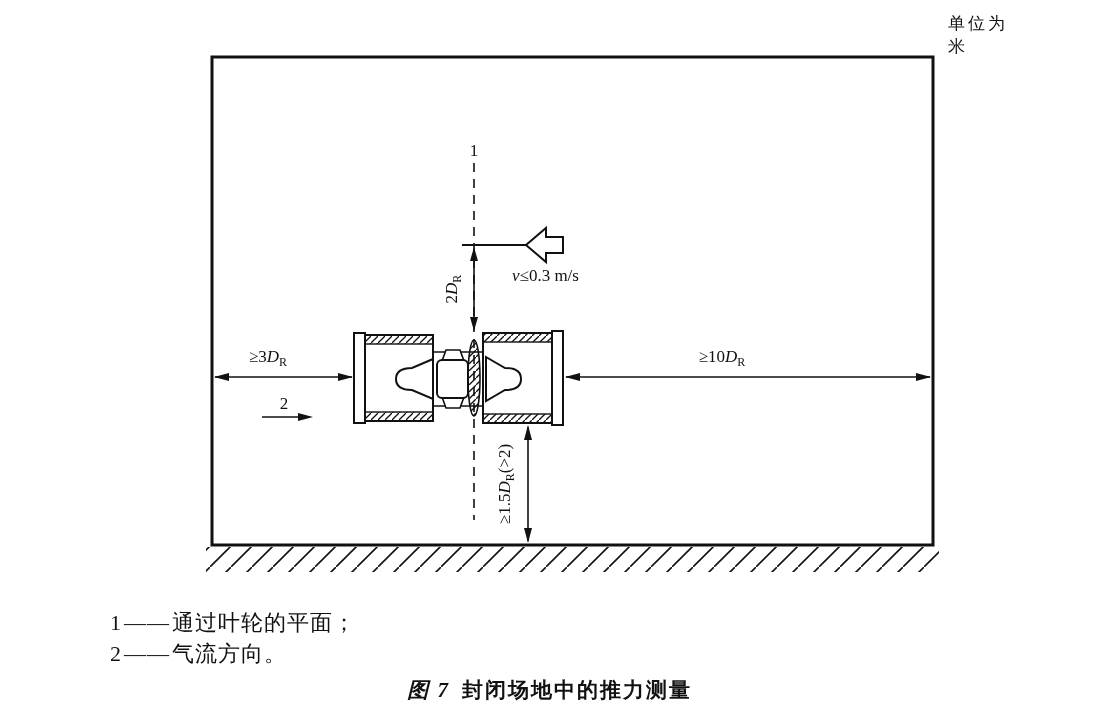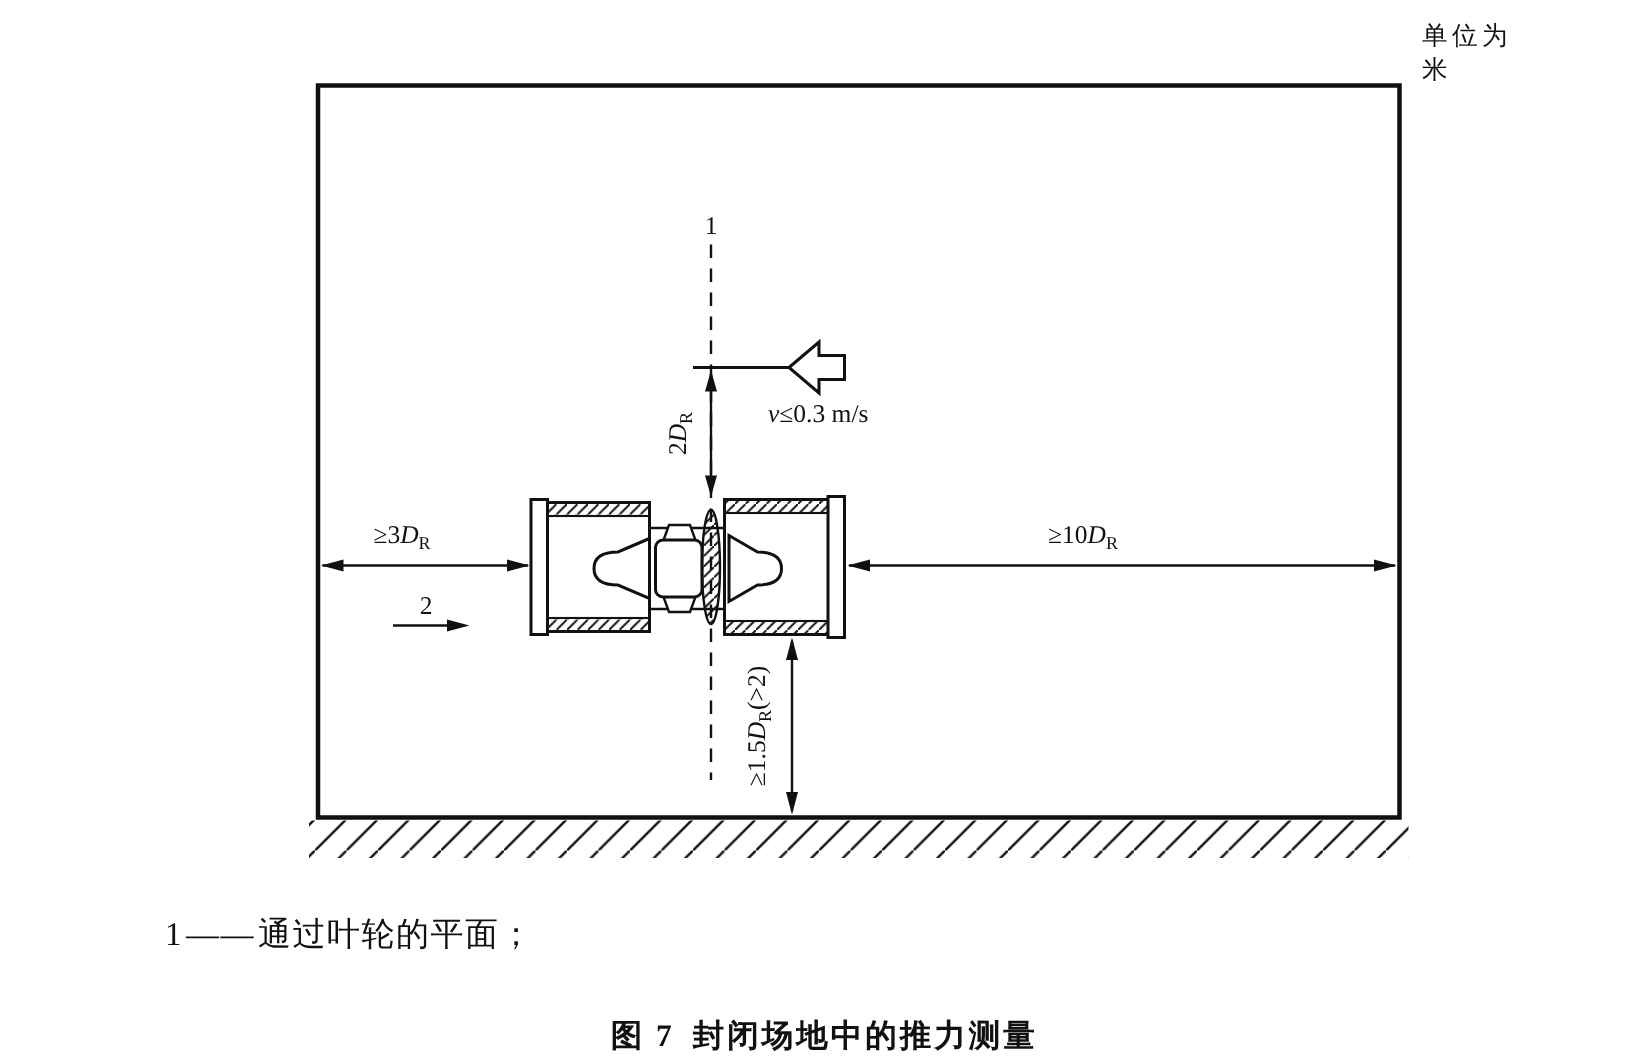--- a/index.html
+++ b/index.html
@@ -6,21 +6,21 @@
   #page{position:relative;width:1008px;height:708px;background:#fff;overflow:hidden;
         font-family:"Liberation Serif","DejaVu Serif",serif;color:#111;}
   #unit-note{position:absolute;left:948px;top:12px;font-size:17px;letter-spacing:3px;}
   #diagram-svg{position:absolute;left:0;top:0;}
   .legend-line{position:absolute;left:110px;font-size:22px;letter-spacing:1px;}
   #legend-line-1{top:608px;}
   #legend-line-2{top:639px;}
   .legend-line .dash{margin:0 2px;}
   #caption{position:absolute;left:0;top:676px;width:1099px;text-align:center;
            font-size:21px;font-weight:bold;letter-spacing:2px;}
-  #caption .cap-label{margin-right:12px;}
+  #caption .cap-label{margin-right:12px;font-style:italic;}
   svg text{fill:#111;}
 </style>
 </head>
 <body>
 
 <div id="page">
 
   <div id="unit-note">单位为米</div>
 
   <svg id="diagram-svg" width="1099" height="600" viewBox="0 0 1099 600">
@@ -120,18 +120,21 @@
       <polygon points="528,543 524,528 532,528" fill="#111"></polygon>
       <text transform="rotate(-90 510 484)" x="510" y="484" font-size="17" text-anchor="middle">
         <tspan>≥1.5</tspan><tspan font-style="italic">D</tspan><tspan dy="4" font-size="12">R</tspan><tspan dy="-4" font-size="17">(&gt;2)</tspan>
       </text>
     </g>
   </svg>
 
   <div class="legend-line" id="legend-line-1">
     <span class="num">1</span><span class="dash">——</span><span>通过叶轮的平面；</span>
   </div>
+  <div class="legend-line" id="legend-line-2">
+    <span class="num">2</span><span class="dash">——</span><span>气流方向。</span>
+  </div>
 
   <div id="caption">
     <span class="cap-label">图 7</span><span>封闭场地中的推力测量</span>
   </div>
 
 </div>
 
 </body></html>

